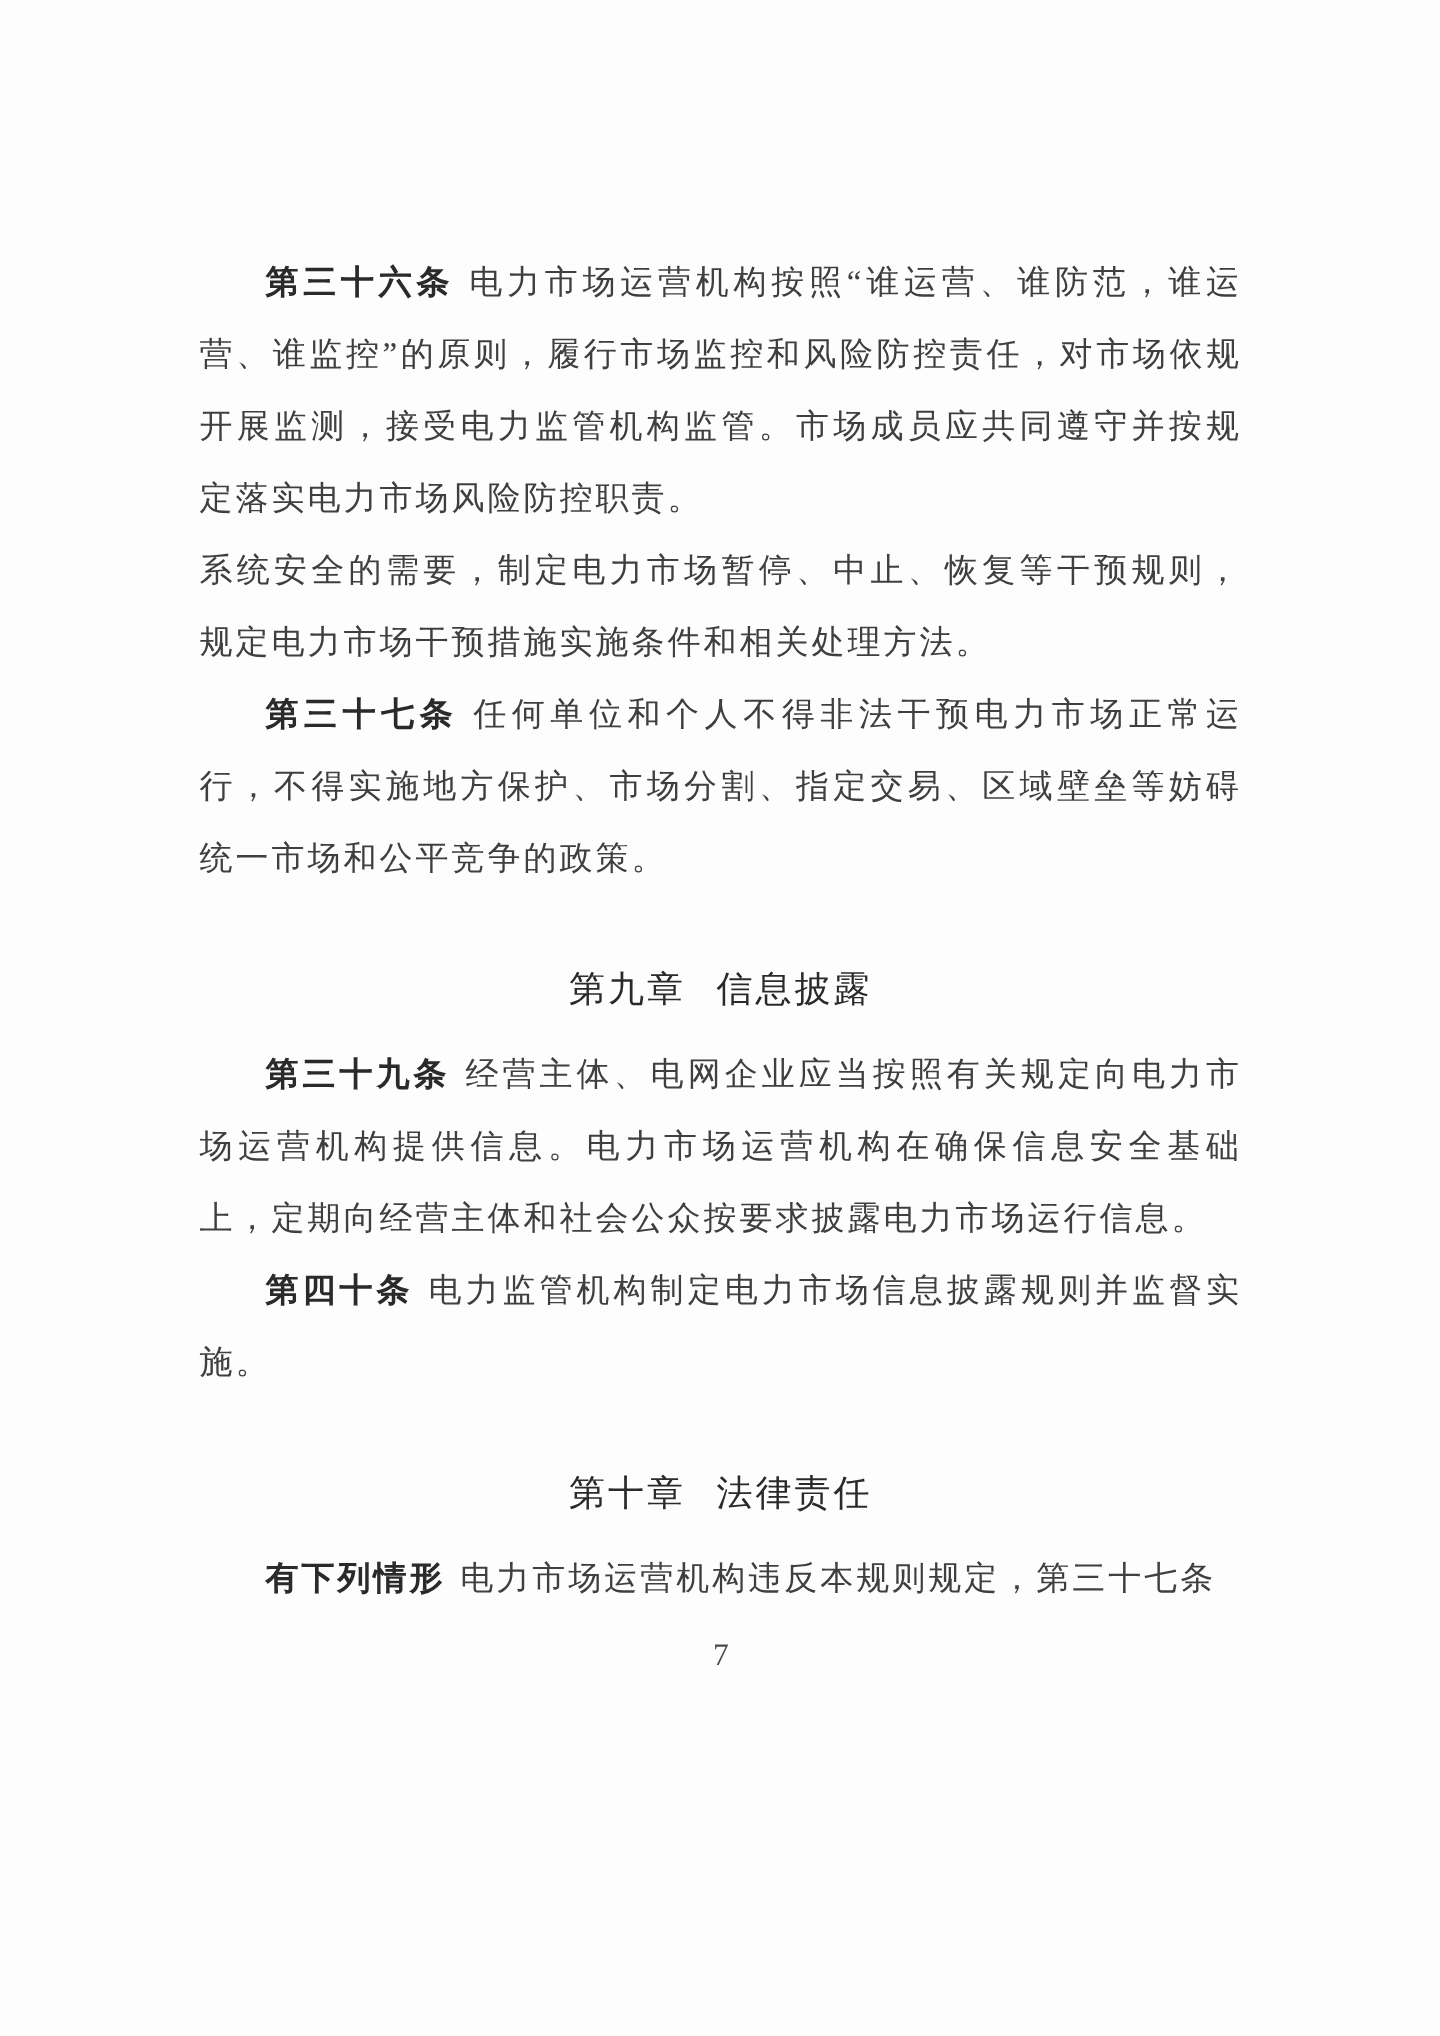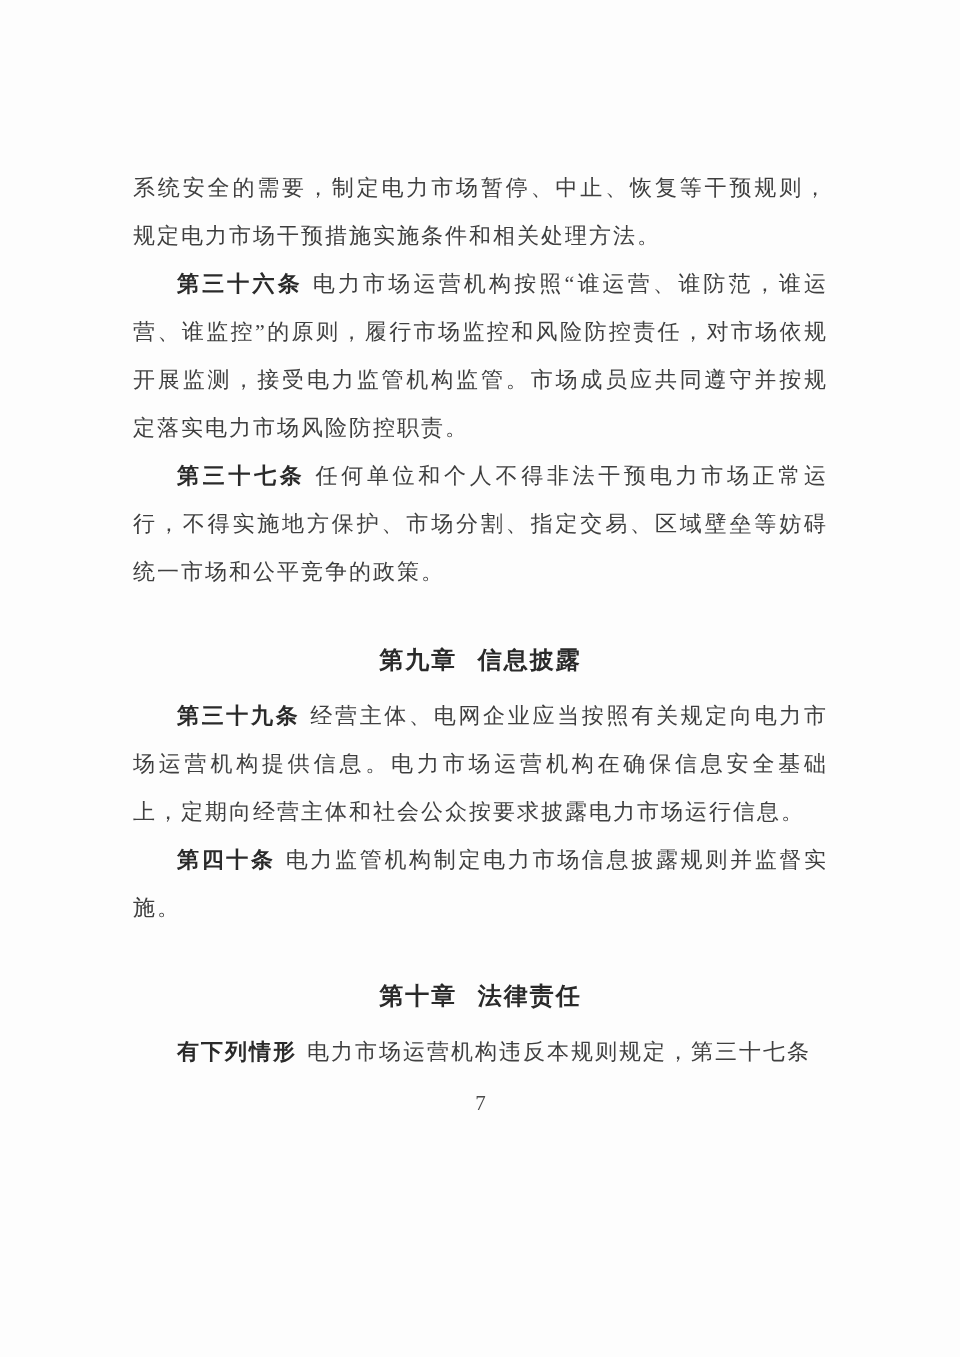--- a/index.html
+++ b/index.html
@@ -32,21 +32,21 @@
   }
   .article-label {
     font-weight: bold;
     color: #2a2a2a;
     margin-right: 0.45em;
   }
   .chapter {
     margin: 40px 0 8px 0;
     font-size: 24px;
     line-height: 48px;
-    font-weight: bold;
+    font-weight: normal;
     text-align: center;
     letter-spacing: 2px;
     color: #2a2a2a;
   }
   .chapter .chapter-title {
     margin-left: 0.85em;
   }
   .page-number {
     margin-top: 12px;
     font-size: 21px;
@@ -55,23 +55,23 @@
     color: #4a4a4a;
     letter-spacing: 0;
   }
 </style>
 </head>
 <body>
 
 <div class="page">
   <div class="content">
 
+    <p class="body-text article"><span class="article-label">第三十六条</span><span>电力市场运营机构按照“谁运营、谁防范，谁运营、谁监控”的原则，履行市场监控和风险防控责任，对市场依规开展监测，接受电力监管机构监管。市场成员应共同遵守并按规定落实电力市场风险防控职责。</span></p>
+
     <p class="body-text">系统安全的需要，制定电力市场暂停、中止、恢复等干预规则，规定电力市场干预措施实施条件和相关处理方法。</p>
-
-    <p class="body-text article"><span class="article-label">第三十六条</span><span>电力市场运营机构按照“谁运营、谁防范，谁运营、谁监控”的原则，履行市场监控和风险防控责任，对市场依规开展监测，接受电力监管机构监管。市场成员应共同遵守并按规定落实电力市场风险防控职责。</span></p>
 
     <p class="body-text article"><span class="article-label">第三十七条</span><span>任何单位和个人不得非法干预电力市场正常运行，不得实施地方保护、市场分割、指定交易、区域壁垒等妨碍统一市场和公平竞争的政策。</span></p>
 
     <h2 class="chapter"><span>第九章</span><span class="chapter-title">信息披露</span></h2>
 
 
     <p class="body-text article"><span class="article-label">第三十九条</span><span>经营主体、电网企业应当按照有关规定向电力市场运营机构提供信息。电力市场运营机构在确保信息安全基础上，定期向经营主体和社会公众按要求披露电力市场运行信息。</span></p>
 
     <p class="body-text article"><span class="article-label">第四十条</span><span>电力监管机构制定电力市场信息披露规则并监督实施。</span></p>
 

